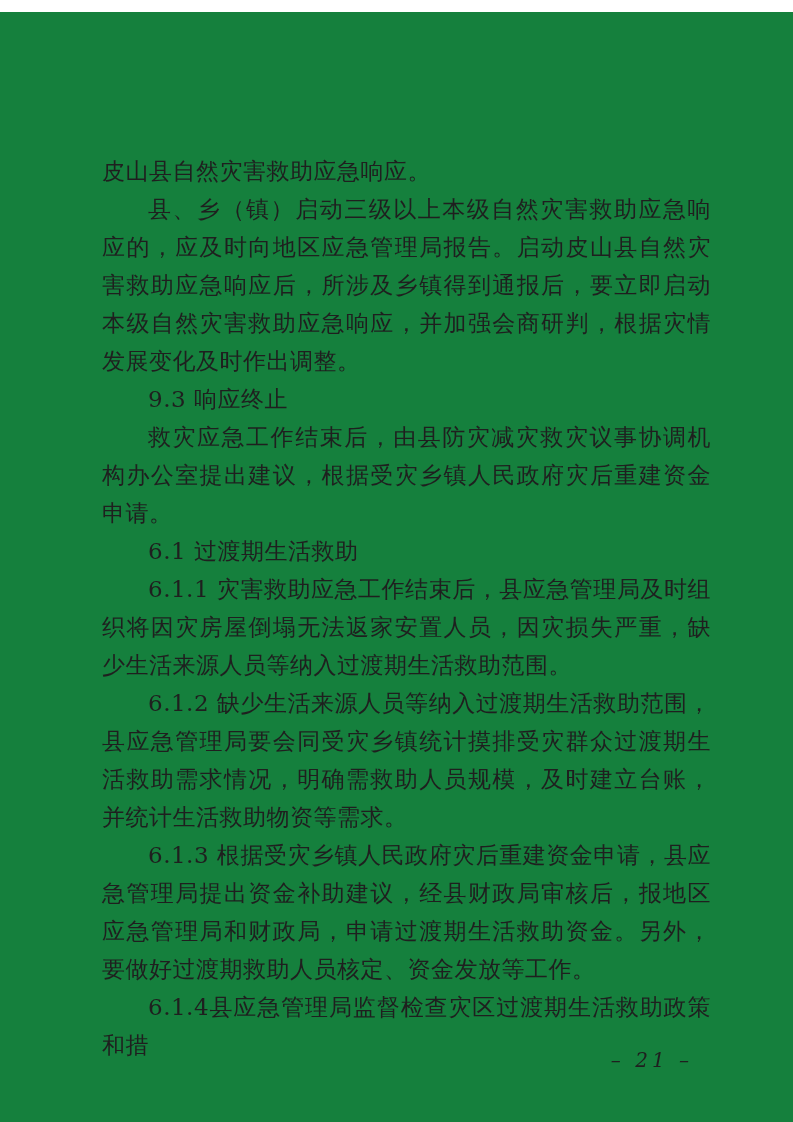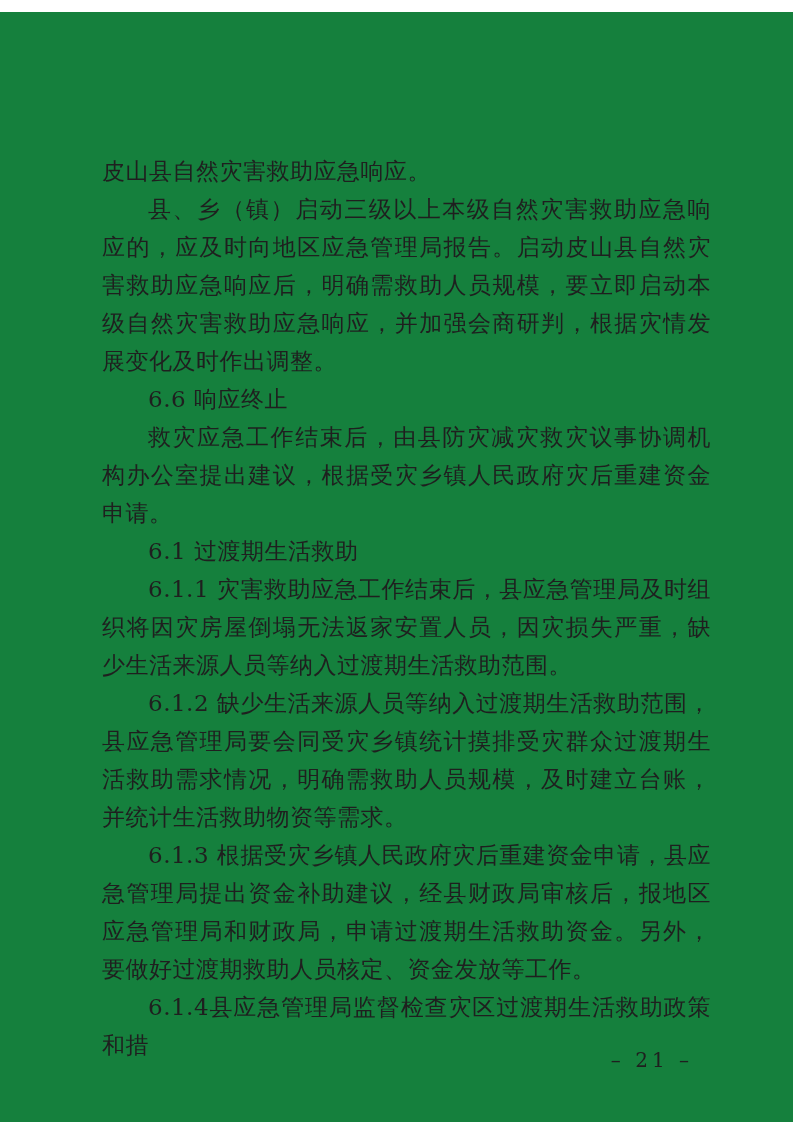--- a/index.html
+++ b/index.html
@@ -42,30 +42,31 @@
     font-family: "DejaVu Sans", sans-serif;
     letter-spacing: 1px;
   }
   .page-number {
     position: absolute;
     top: 1036px;
     right: 100px;
     font-size: 20px;
     letter-spacing: 4px;
     color: #1f1f1f;
+    font-style: italic;
   }
 </style>
 </head>
 <body>
 
 <div class="page">
   <div class="content">
     <p class="continuation">皮山县自然灾害救助应急响应。</p>
-    <p>县、乡（镇）启动三级以上本级自然灾害救助应急响应的，应及时向地区应急管理局报告。启动皮山县自然灾害救助应急响应后，明确需救助人员规模，要立即启动本级自然灾害救助应急响应，并加强会商研判，根据灾情发展变化及时作出调整。</p>
-    <p>6.6 响应终止</p>
+    <p>县、乡（镇）启动三级以上本级自然灾害救助应急响应的，应及时向地区应急管理局报告。启动皮山县自然灾害救助应急响应后，所涉及乡镇得到通报后，要立即启动本级自然灾害救助应急响应，并加强会商研判，根据灾情发展变化及时作出调整。</p>
+    <p>9.3 响应终止</p>
     <p>救灾应急工作结束后，由县防灾减灾救灾议事协调机构办公室提出建议，根据受灾乡镇人民政府灾后重建资金申请。</p>
     <p>6.1 过渡期生活救助</p>
     <p>6.1.1 灾害救助应急工作结束后，县应急管理局及时组织将因灾房屋倒塌无法返家安置人员，因灾损失严重，缺少生活来源人员等纳入过渡期生活救助范围。</p>
     <p>6.1.2 缺少生活来源人员等纳入过渡期生活救助范围，县应急管理局要会同受灾乡镇统计摸排受灾群众过渡期生活救助需求情况，明确需救助人员规模，及时建立台账，并统计生活救助物资等需求。</p>
     <p>6.1.3 根据受灾乡镇人民政府灾后重建资金申请，县应急管理局提出资金补助建议，经县财政局审核后，报地区应急管理局和财政局，申请过渡期生活救助资金。另外，要做好过渡期救助人员核定、资金发放等工作。</p>
     <p>6.1.4县应急管理局监督检查灾区过渡期生活救助政策和措</p>
   </div>
   <div class="page-number">– 21 –</div>
 </div>
 

